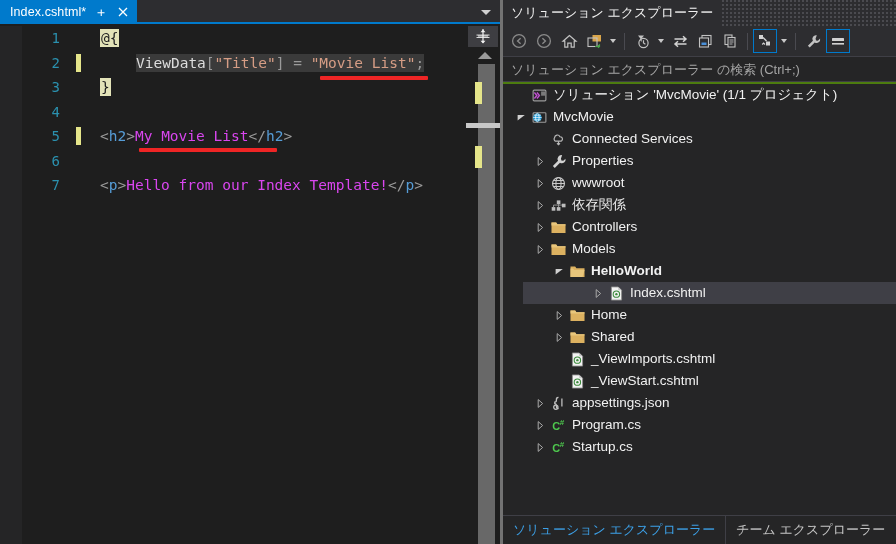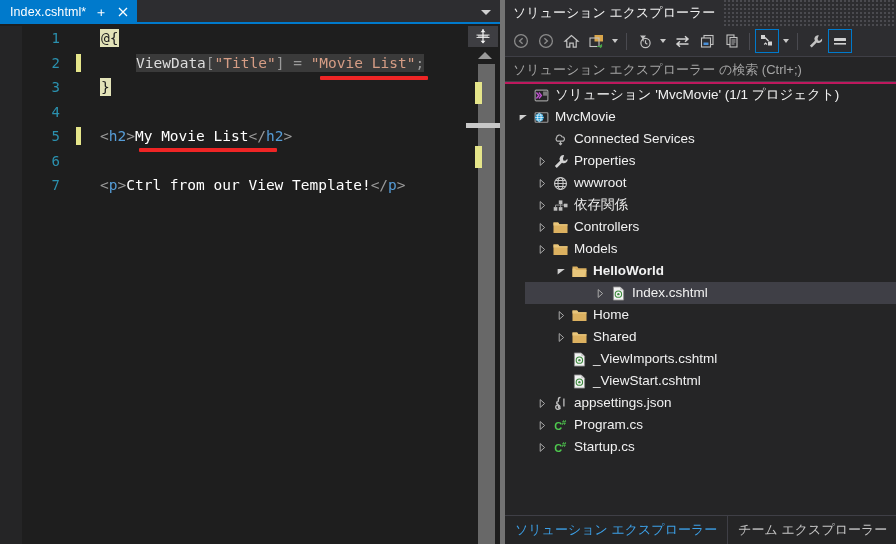--- a/index.html
+++ b/index.html
@@ -95,21 +95,21 @@
   .code-text {
     position: relative;
     margin-left: 36px;
     white-space: pre;
     color: #dcdcdc;
   }
   .tok-punct  { color: #9a9a9a; }
   .tok-tag    { color: #569cd6; }
   .tok-ident  { color: #dcdcdc; }
   .tok-string { color: #d69d85; }
-  .tok-text   { color: #ffffff; }
+  .tok-text   { color: #d946ef; }
   .razor-brace {
     background: #e3e3b8; color: #1e1e1e;
     padding: 1px 1px;
   }
   .stmt-hl {
     background: #3a3a3a;
     padding: 1px 0;
   }
   .line-box {
     position: absolute; left: -4px; top: -4px;
@@ -156,23 +156,23 @@
   #scroll-thumb-line {
     position: absolute; right: 0px; top: 97px;
     width: 34px; height: 5px;
     background: #c8c8c8;
   }
 
   
   #se-pane {
     position: relative;
     width: 396px; height: 544px;
-    background: #be185d;
+    background: #4d7c0f;
     flex: none;
-    border-left: 5px solid #737373;
+    border-left: 3px solid #737373;
   }
   #se-title {
     height: 26px; display: flex; align-items: center;
     padding-left: 8px;
     color: #f1f1f1; font-size: 13px;
     background: #2d2d30;
   }
   #se-title .grip {
     flex: 1; height: 26px; margin-left: 8px;
     background-image: radial-gradient(#4a4a4f 0.8px, transparent 0.9px);
@@ -329,21 +329,21 @@
           <span class="code-text"><span class="line-box"></span><span class="tok-punct">&lt;</span><span class="tok-tag">h2</span><span class="tok-punct">&gt;</span><span class="tok-text">My Movie List</span><span class="tok-punct">&lt;/</span><span class="tok-tag">h2</span><span class="tok-punct">&gt;</span><span class="red-underline" style="left:39px; top:20px; width:138px;"></span></span>
         </div>
 
         <div class="code-row">
           <span class="ln">6</span>
           <span class="code-text"></span>
         </div>
 
         <div class="code-row">
           <span class="ln">7</span>
-          <span class="code-text"><span class="tok-punct">&lt;</span><span class="tok-tag">p</span><span class="tok-punct">&gt;</span><span class="tok-text">Ctrl from our View Template!</span><span class="tok-punct">&lt;/</span><span class="tok-tag">p</span><span class="tok-punct">&gt;</span></span>
+          <span class="code-text"><span class="tok-punct">&lt;</span><span class="tok-tag">p</span><span class="tok-punct">&gt;</span><span class="tok-text">Hello from our Index Template!</span><span class="tok-punct">&lt;/</span><span class="tok-tag">p</span><span class="tok-punct">&gt;</span></span>
         </div>
       </div>
 
       <div id="scroll-col">
         <div id="splitter-btn">
           <svg width="18" height="17" viewBox="0 0 18 17">
             <path d="M9 1v14M4 8h10" stroke="#f0f0f0" stroke-width="1.2"></path>
             <path d="M9 1.5l-2.5 2.8h5z" fill="#f0f0f0"></path>
             <path d="M9 15.5l-2.5-2.8h5z" fill="#f0f0f0"></path>
             <path d="M2.5 6.6h13v.9h-13z" fill="#f0f0f0"></path>

